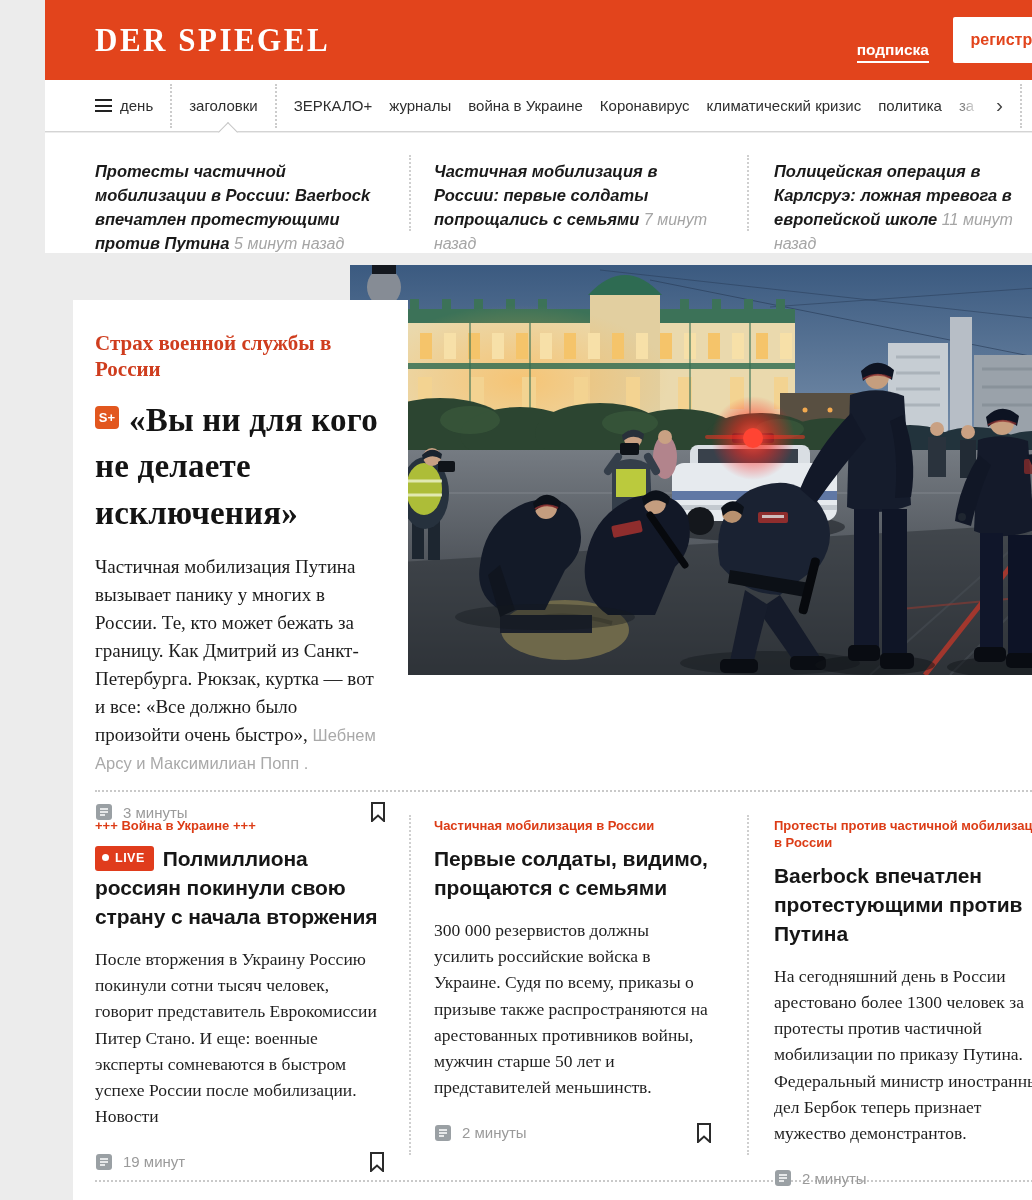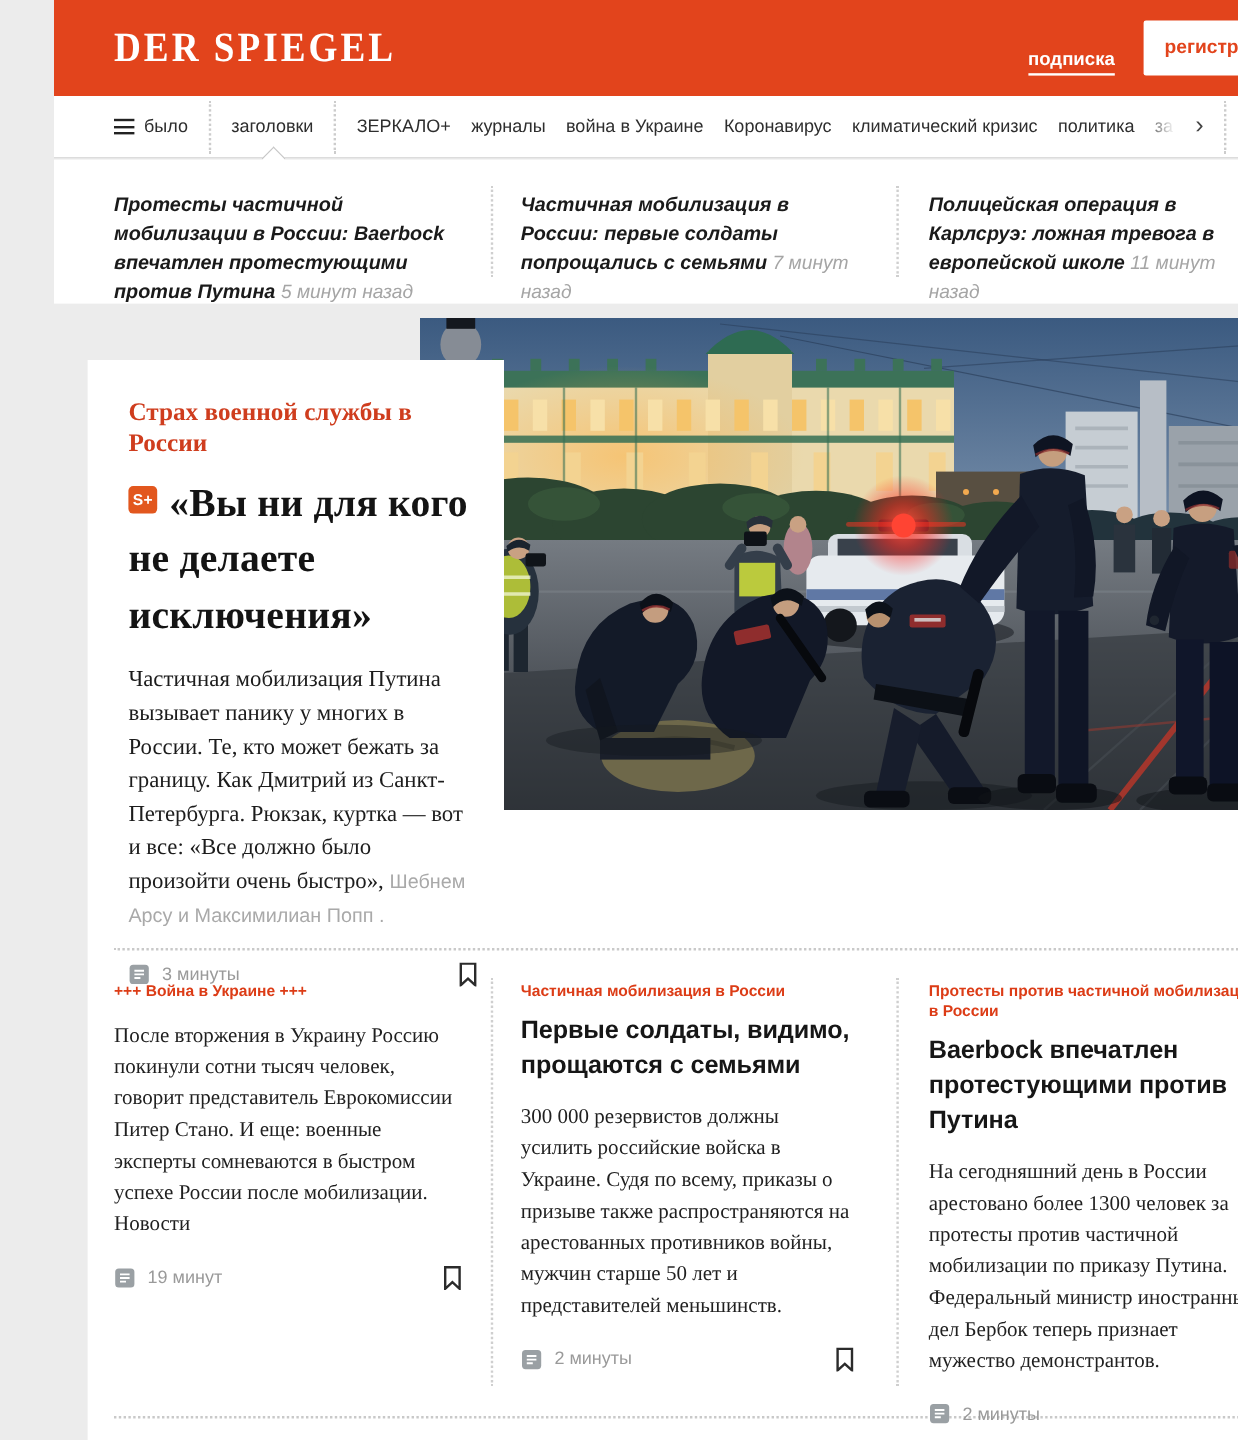--- a/index.html
+++ b/index.html
@@ -36,21 +36,21 @@
   .tcol2{left:389px;width:280px;}
   .tcol3{left:729px;width:278px;}
   .tsep{position:absolute;top:22px;height:76px;border-left:2px dotted #cfcfcf;}
   .tsep1{left:364px;} .tsep2{left:702px;}
 
   
   .content-card{position:absolute;left:28px;top:300px;width:977px;height:900px;background:#fff;}
   .hero-figure{position:absolute;left:305px;top:265px;width:700px;height:410px;z-index:2;cursor:pointer;}
   .hero-figure svg{display:block;}
 
-  .hero-text{position:absolute;left:40px;top:300px;width:335px;box-sizing:border-box;padding:30px 22px 18px 22px;background:#fff;z-index:3;}
+  .hero-text{position:absolute;left:28px;top:300px;width:335px;box-sizing:border-box;padding:30px 22px 18px 22px;background:#fff;z-index:3;}
   .hero-kicker{font-family:"Liberation Serif",serif;font-weight:bold;font-size:21px;line-height:1.25;color:#cf3d1e;cursor:pointer;}
   .hero-title{margin:14px 0 0 0;font-family:"Liberation Serif",serif;font-weight:bold;font-size:33px;line-height:1.42;color:#141414;letter-spacing:.2px;cursor:pointer;}
   .splus{display:inline-block;background:#e2571e;color:#fff;font-family:"Liberation Sans",sans-serif;font-weight:bold;font-size:13px;line-height:23px;width:24px;height:23px;text-align:center;border-radius:4px;vertical-align:9px;margin-right:10px;}
   .hero-body{margin:16px 0 0 0;font-family:"Liberation Serif",serif;font-size:19px;line-height:1.47;color:#1c1c1c;}
   .byline{font-family:"Liberation Sans",sans-serif;color:#a9a9a9;font-size:16.5px;cursor:pointer;}
   .meta{display:flex;align-items:center;gap:10px;margin-top:26px;color:#9a9a9a;font-size:15px;}
   .meta .bookmark{margin-left:auto;cursor:pointer;display:flex;}
   .doc-icon{display:flex;}
 
   .divider{position:absolute;border-top:2px dotted #c9c9c9;z-index:4;}
@@ -86,21 +86,21 @@
     </div>
   </header>
 
   <nav class="main-nav">
     <div class="nav-menu">
       <span class="hamburger">
           <i></i>
           <i></i>
           <i></i>
         </span>
-      <span>было</span>
+      <span>день</span>
     </div>
     <span class="vsep"></span>
     <a class="nav-item">заголовки</a>
     <span class="vsep"></span>
     <a class="nav-item">ЗЕРКАЛО+</a>
     <a class="nav-item">журналы</a>
     <a class="nav-item">война в Украине</a>
     <a class="nav-item">Коронавирус</a>
     <a class="nav-item">климатический кризис</a>
     <a class="nav-item">политика</a>
@@ -393,20 +393,21 @@
     </div>
   </article>
 
   <div class="divider div1"></div>
   <span class="csep csep1"></span>
   <span class="csep csep2"></span>
   <div class="divider div2"></div>
 
   <article class="col col1">
     <div class="col-kicker">+++ Война в Украине +++</div>
+    <h3 class="col-title"><span class="live-badge"><span class="dot"></span><span>LIVE</span></span><span>Полмиллиона россиян покинули свою страну с начала вторжения</span></h3>
     <p class="col-body">После вторжения в Украину Россию покинули сотни тысяч человек, говорит представитель Еврокомиссии Питер Стано. И еще: военные эксперты сомневаются в быстром успехе России после мобилизации. Новости</p>
     <div class="meta">
       <span class="doc-icon">
         <svg width="18" height="18" viewBox="0 0 18 18">
             <rect x="1" y="1" width="16" height="16" rx="3" fill="#9aa0a4"></rect>
             <path d="M5 6 H13 M5 9 H13 M5 12 H10" stroke="#fff" stroke-width="1.6"></path>
           </svg>
       </span>
       <span>19 минут</span>
       <span class="bookmark">

